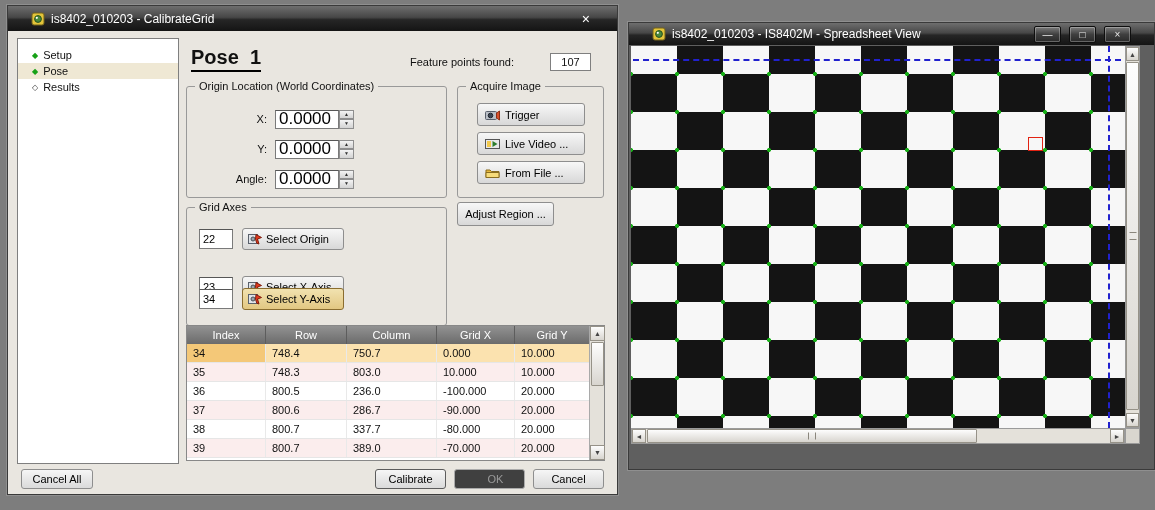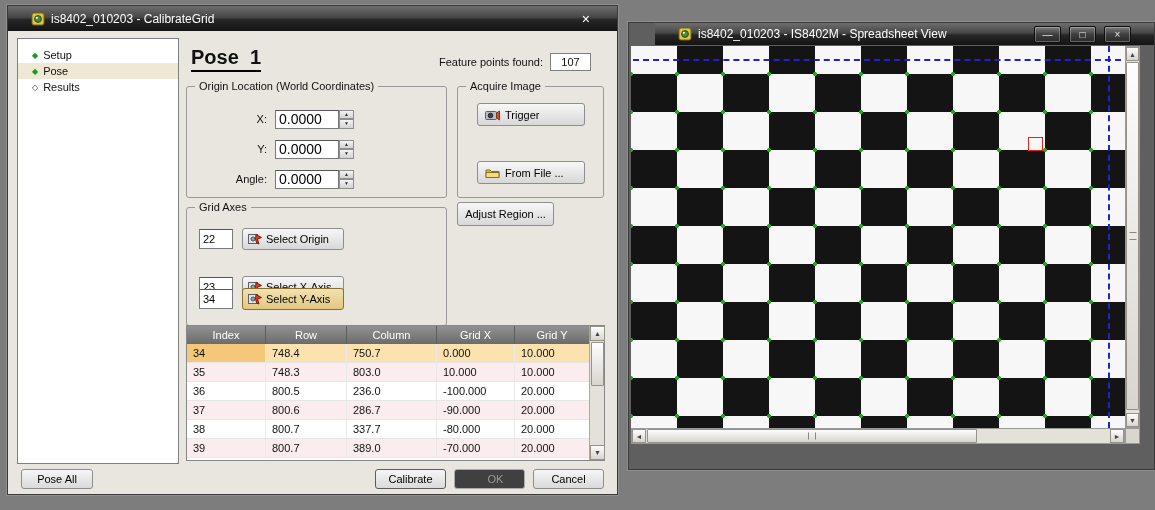--- a/index.html
+++ b/index.html
@@ -21,30 +21,30 @@
           border:1px solid #7f7f7f; padding-top:8px; }
   .tree-item { display:flex; align-items:center; gap:5px; padding:1px 6px 1px 14px; height:16px; cursor:default; }
   .tree-item.sel { background:#EFE8D4; }
   .bullet { font-size:8px; color:#17a117; }
   .bullet.hollow { color:#4a4a4a; }
 
   .pose-heading { position:absolute; left:183px; top:40px; font-size:20px; font-weight:bold;
                   border-bottom:2px solid #000; padding-bottom:1px; white-space:pre; }
   .fp-wrap { position:absolute; top:47px; right:26px; display:flex; align-items:center; gap:7px; }
   .fp-box { width:41px; height:18px; background:#fff; border:1px solid #7f7f7f; display:flex;
-            align-items:center; justify-content:center; }
+            align-items:center; justify-content:center;margin-left:29px; }
 
   .groupbox { position:absolute; border:1px solid #999; border-radius:3px; }
   .gb-title { position:absolute; top:-7px; left:8px; background:#E9E6E0; padding:0 4px; white-space:nowrap; }
 
   .gb-origin { left:178px; top:80px; width:261px; height:112px; }
   .field-row { position:absolute; left:10px; display:flex; align-items:center; height:20px; }
   .field-label { width:70px; text-align:right; margin-right:8px; }
   .num-input { width:64px; height:19px; border:1px solid #7a7a7a; border-top-color:#565656; background:#fff;
-               font-family:"Liberation Sans", sans-serif; font-size:14px; padding:0 3px; }
+               font-family:"Liberation Sans", sans-serif; font-size:17px; padding:0 3px; }
   .spin { width:15px; height:19px; display:flex; flex-direction:column; }
   .spin > div { flex:1; background:linear-gradient(#f4f4f4,#d3d3d3); border:1px solid #8e8e8e; font-size:5px;
                 line-height:1; display:flex; align-items:center; justify-content:center; color:#333; cursor:pointer; }
 
   .gb-acquire { left:449px; top:80px; width:147px; height:112px; }
   .img-btn { position:absolute; left:19px; width:108px; height:23px; display:flex; align-items:center; gap:5px;
              padding:0 7px; background:linear-gradient(#f7f7f7,#d8d8d8); border:1px solid #8e8e8e;
              border-radius:3px; font-size:11px; cursor:pointer; }
 
   .gb-axes { left:178px; top:201px; width:261px; height:119px; }
@@ -78,21 +78,21 @@
             color:#444; font-size:7px; display:flex; align-items:center; justify-content:center; cursor:pointer; }
   .sb-thumb { position:absolute; background:linear-gradient(#fdfdfd,#d8d5cf); border:1px solid #969288;
               border-radius:1px; cursor:grab; }
 
   .btn { position:absolute; height:20px; background:linear-gradient(#f6f6f6,#dadada); border:1px solid #8e8e8e;
          border-radius:3px; font-size:11px; font-family:"Liberation Sans", sans-serif; cursor:pointer; }
   .btn.disabled { color:#9a9a9a; background:#404040; border-color:#ababab; cursor:default;padding-left:12px; }
 
   
   .w2 { left:628px; top:22px; width:527px; height:448px; background:#5f5f5f; }
-  .w2 .titlebar { height:22px;margin-left:26px; }
+  .w2 .titlebar { height:22px; }
   .image-area { position:absolute; left:2px; top:23px; width:494px; height:382px; overflow:hidden;
     background-color:#f6f6f6;
     background-image:
       radial-gradient(circle, #17b117 0px, #17b117 1.7px, rgba(0,0,0,0) 2.3px),
       repeating-conic-gradient(#141414 0% 25%, #f7f7f7 25% 50%);
     background-size:46px 38px, 92px 76px;
     background-position:23px 9px, 0 -10px;
     cursor:crosshair; }
   .region-top { position:absolute; left:2px; top:13px; width:488px; border-top:2px dashed #2121CE; }
   .region-right { position:absolute; left:477px; top:0; height:382px; border-left:2px dashed #2121CE; }
@@ -180,20 +180,28 @@
   <div class="groupbox gb-acquire">
     <div class="gb-title">Acquire Image</div>
     <button class="img-btn" style="top:16px;">
       <svg width="15" height="12" viewBox="0 0 15 12">
         <rect x="0.5" y="2.5" width="11" height="8" rx="1" fill="#b9bec6" stroke="#5a616c"></rect>
         <circle cx="5.5" cy="6.5" r="2.3" fill="#3c4654" stroke="#20262e"></circle>
         <polygon points="11.5,4 14.5,2 14.5,11 11.5,9" fill="#d94f2b" stroke="#8a2f16"></polygon>
       </svg>
       <span>Trigger</span>
     </button>
+    <button class="img-btn" style="top:45px;">
+      <svg width="15" height="12" viewBox="0 0 15 12">
+        <rect x="0.5" y="1.5" width="14" height="9" fill="#e9e9e9" stroke="#555"></rect>
+        <rect x="2" y="3" width="4" height="6" fill="#f2c94c"></rect>
+        <polygon points="7.5,3 12.5,6 7.5,9" fill="#2d7d2d"></polygon>
+      </svg>
+      <span>Live Video ...</span>
+    </button>
     <button class="img-btn" style="top:74px;">
       <svg width="15" height="12" viewBox="0 0 15 12">
         <path d="M1 3 L5 3 L6.5 4.5 L14 4.5 L14 10.5 L1 10.5 Z" fill="#e8b93c" stroke="#8a6d1f"></path>
         <path d="M1 5.5 L14 5.5 L14 10.5 L1 10.5 Z" fill="#f7dc7a" stroke="#8a6d1f"></path>
       </svg>
       <span>From File ...</span>
     </button>
   </div>
 
   <div class="groupbox gb-axes">
@@ -287,21 +295,21 @@
         <div class="c4">20.000</div>
       </div>
     </div>
     <div class="sb-v" style="flex:1;">
       <div class="sb-btn" style="left:0;top:0;width:15px;height:15px;">▲</div>
       <div class="sb-thumb" style="left:1px;top:16px;width:13px;height:44px;"></div>
       <div class="sb-btn" style="left:0;bottom:0;width:15px;height:15px;">▼</div>
     </div>
   </div>
 
-  <button class="btn" style="left:13px;top:463px;width:72px;">Pose All</button>
+  <button class="btn" style="left:13px;top:463px;width:72px;">Cancel All</button>
   <button class="btn" style="left:367px;top:463px;width:71px;border-color:#5c5c5c;">Calibrate</button>
   <button class="btn disabled" style="left:446px;top:463px;width:71px;">OK</button>
   <button class="btn" style="left:525px;top:463px;width:71px;">Cancel</button>
 </div>
 
 <div class="window w2">
   <div class="titlebar">
     <svg width="14" height="14" viewBox="0 0 14 14">
       <rect x="1" y="1" width="12" height="12" rx="2" fill="#e3c43a" stroke="#73621c"></rect>
       <circle cx="7" cy="7" r="3.4" fill="#4a8a3c" stroke="#27511f"></circle>

